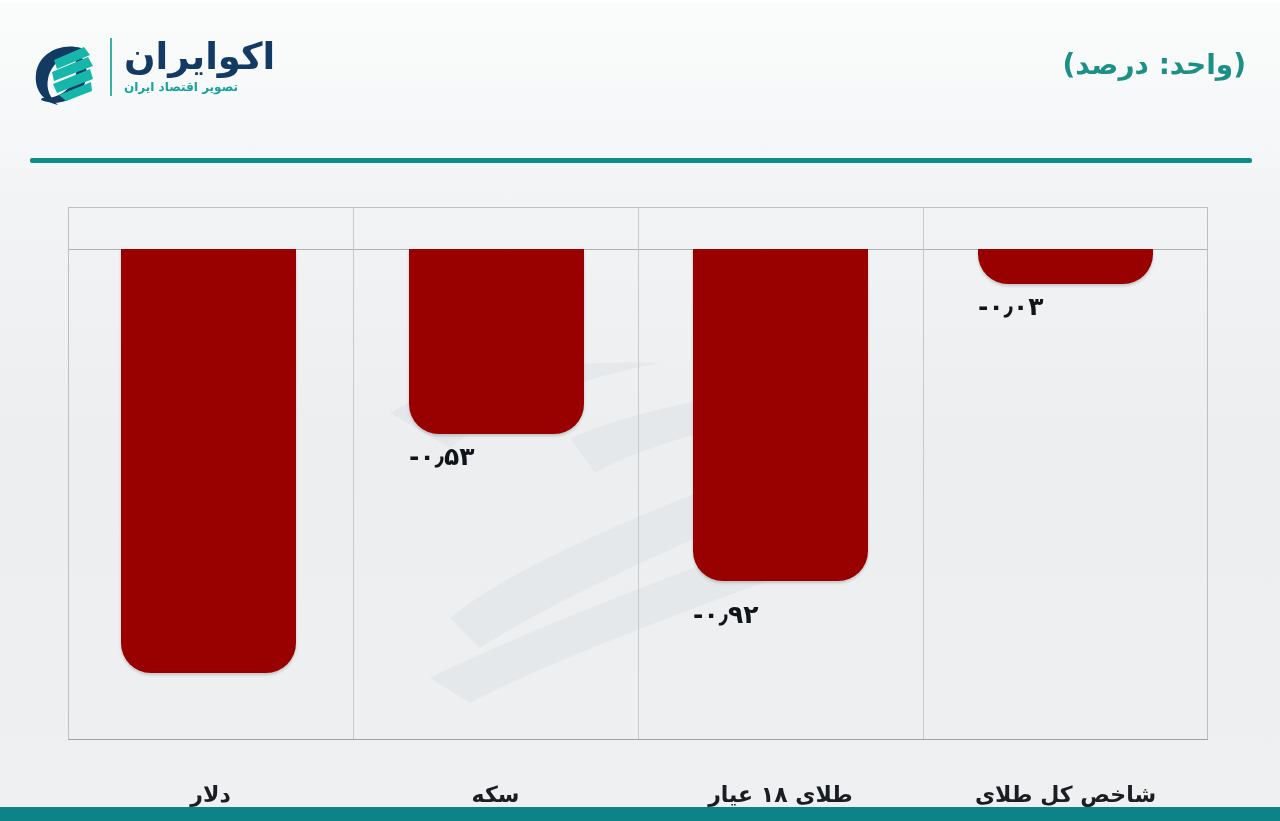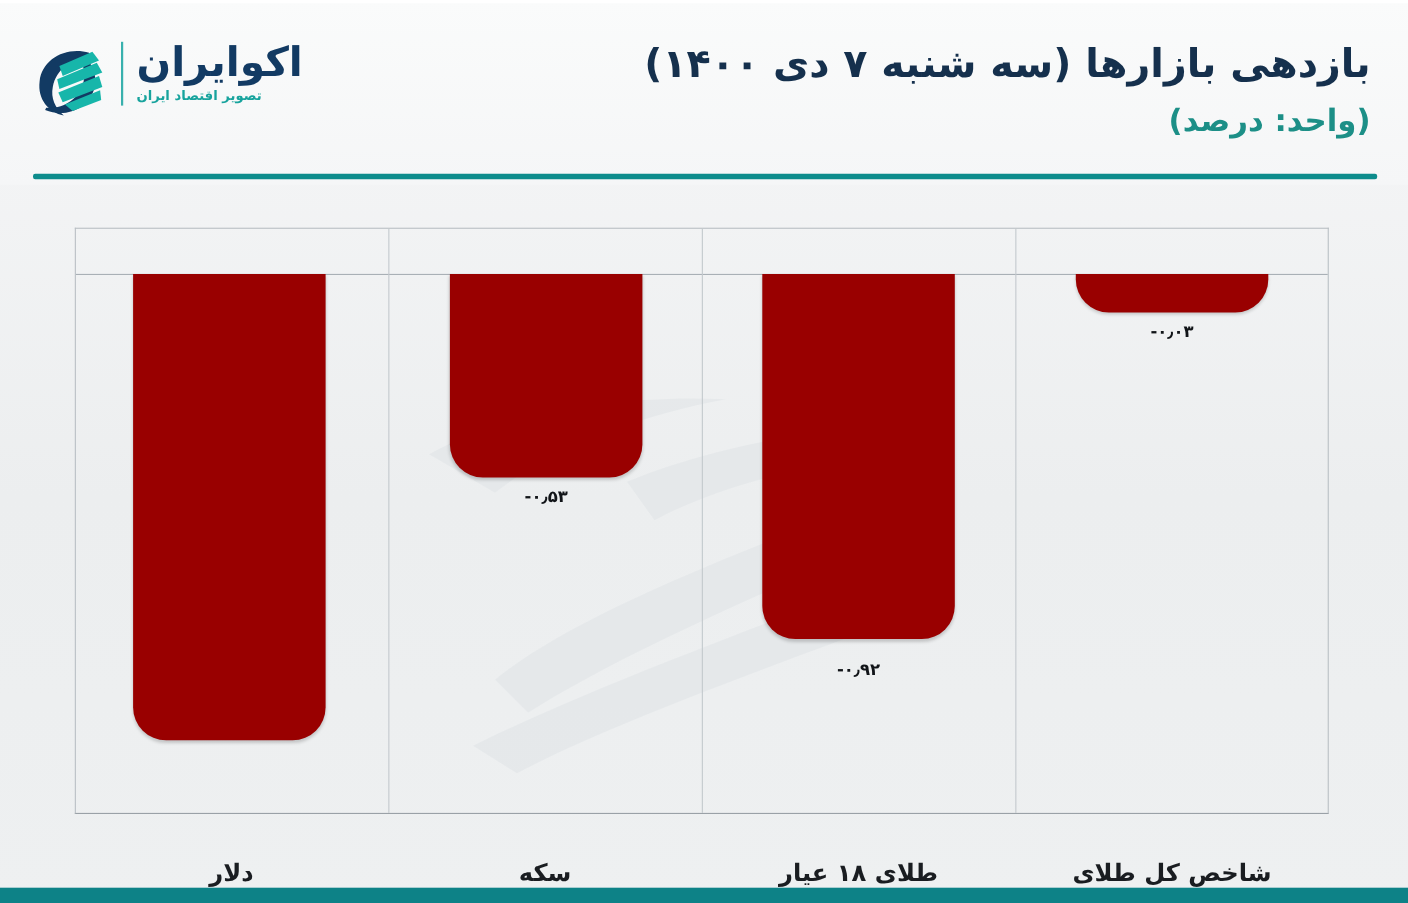--- a/index.html
+++ b/index.html
@@ -193,26 +193,26 @@
     box-shadow: 0 2px 3px rgba(0,0,0,0.18);
   }
   
   .bar.b0 { left: 52px;  height: 424px; }   
   .bar.b1 { left: 340px; height: 185px; }   
   .bar.b2 { left: 624px; height: 332px; }   
   .bar.b3 { left: 909px; height: 35px;  }   
 
   .bar-value {
     position: absolute;
-    font-size: 15px;
+    font-size: 25px;
     font-weight: 700;
     color: #111418;
     direction: ltr;
     white-space: nowrap;
-    text-align: center;
+    text-align: left;
     width: 175px;
   }
   .bar-value.v0 { left: 52px;  top: 473px; }
   .bar-value.v1 { left: 340px; top: 234px; }
   .bar-value.v2 { left: 624px; top: 381px; margin-top: 11px; }
   .bar-value.v3 { left: 909px; top: 84px;  }
 
   
   .cats {
     position: absolute;
@@ -266,21 +266,20 @@
       </svg>
     </div>
     <div class="logo-divider"></div>
     <div class="logo-words">
       <div class="logo-name">اکوایران</div>
       <div class="logo-tagline">تصویر اقتصاد ایران</div>
     </div>
   </div>
 
   <div class="title-area">
-    <div class="main-title">بازدهی بازارها (سه شنبه ۷ دی ۱۴۰۰)</div>
     <div class="sub-title">(واحد: درصد)</div>
   </div>
   <div class="header-rule"></div>
 
   <div class="chart-wrap">
 
     <svg class="watermark" viewBox="0 0 620 420" xmlns="http://www.w3.org/2000/svg">
       <g fill="#dfe3e6">
         <path d="M120 300 C180 250, 300 200, 430 150 L470 175 C340 230, 220 285, 150 330 Z"></path>
         <path d="M100 360 C180 320, 320 265, 470 210 L500 240 C350 295, 215 345, 140 385 Z"></path>

